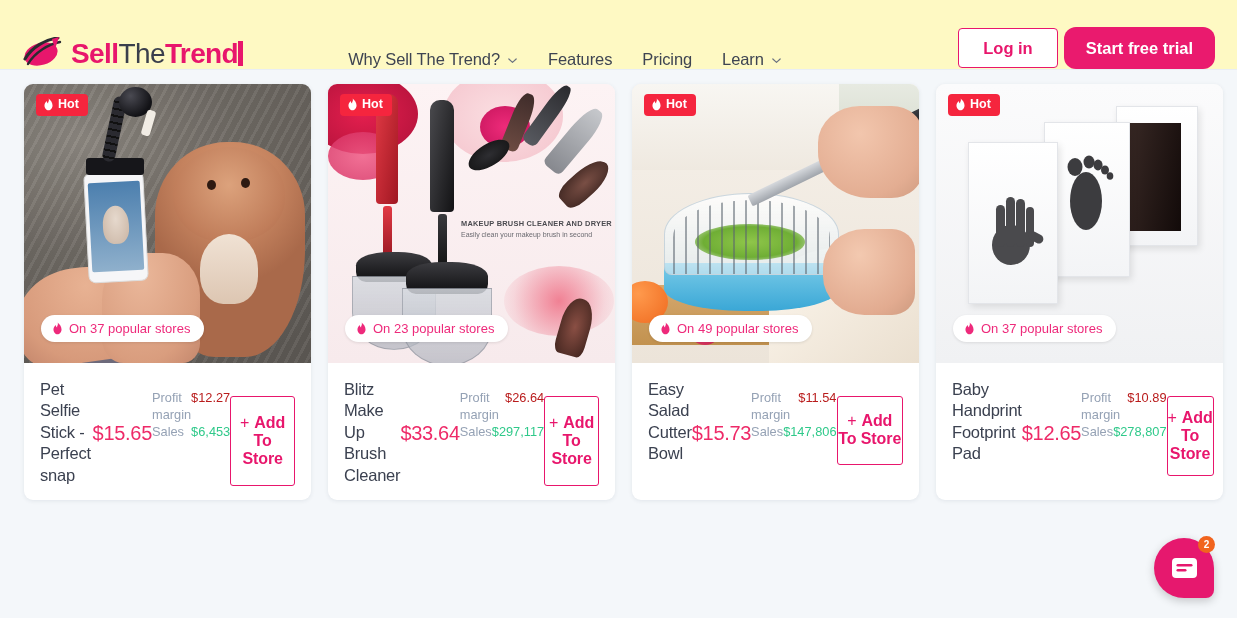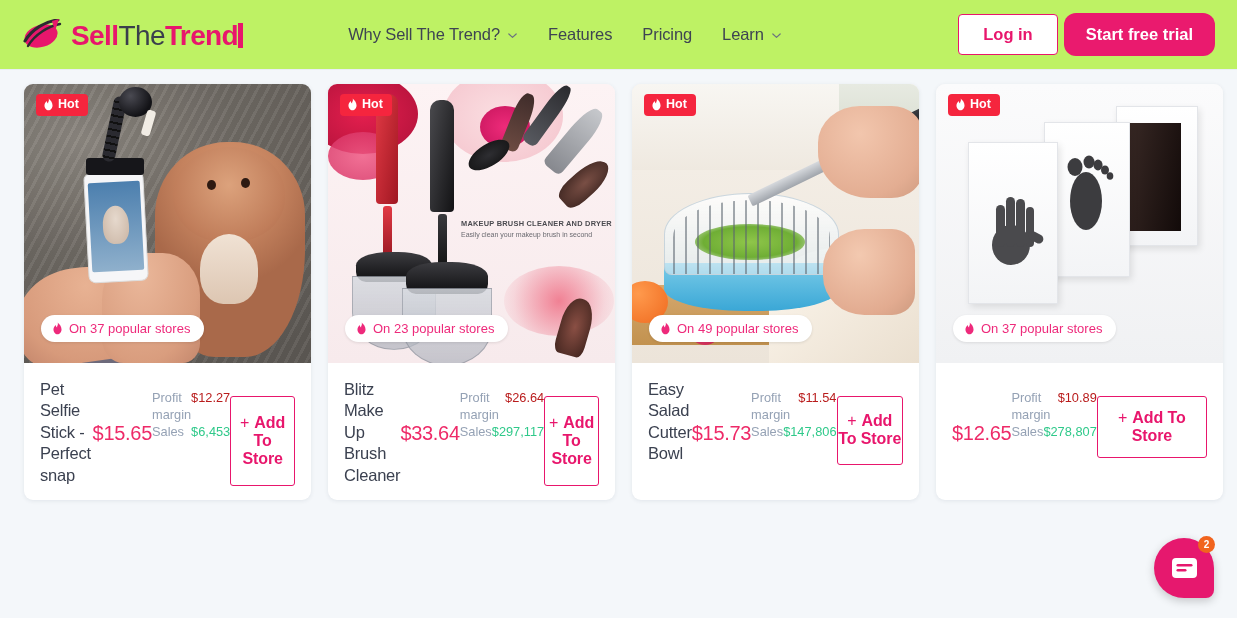--- a/index.html
+++ b/index.html
@@ -7,24 +7,24 @@
     width: 1237px; height: 618px;
     overflow: hidden;
     background: #f4f7fa;
     font-family: "Liberation Sans", sans-serif;
     -webkit-font-smoothing: antialiased;
   }
 
   
   .header {
     height: 70px;
-    background: #bef264;
+    background: #fef9c3;
     border-bottom: 1px solid #e9eef4;
     display: flex;
-    align-items: center;
+    align-items: flex-end;
     padding: 0 22px 0 22px;
     position: relative;
     z-index: 20;
   }
   .logo-wrap {
     display: flex;
     align-items: center;
     gap: 7px;
     cursor: pointer;
     flex: 0 0 auto;
@@ -670,20 +670,21 @@
       <div class="stores-badge">
         <span class="flame-p">
           <svg viewBox="0 0 12 14" width="11" height="13">
               <path d="M6 0.5 C7.4 3 5.2 4 5.6 6 C4.6 5.4 4.2 4.3 4.3 3.2 C2.6 4.4 1.6 6.2 1.6 8.2 C1.6 11 3.6 13.4 6 13.4 C8.4 13.4 10.4 11 10.4 8.2 C10.4 5.2 8.5 2.3 6 0.5 Z" fill="#ee2a7b"></path>
             </svg>
         </span>
         <span>On 37 popular stores</span>
       </div>
     </div>
     <div class="card-body">
+      <div class="prod-title">Baby Handprint Footprint Pad</div>
       <div class="price">$12.65</div>
       <div class="stat-rows">
         <div class="stat-row">
           <span class="stat-label">Profit margin</span>
           <span class="stat-margin">$10.89</span>
         </div>
         <div class="stat-row">
           <span class="stat-label">Sales</span>
           <span class="stat-sales">$278,807</span>
         </div>

